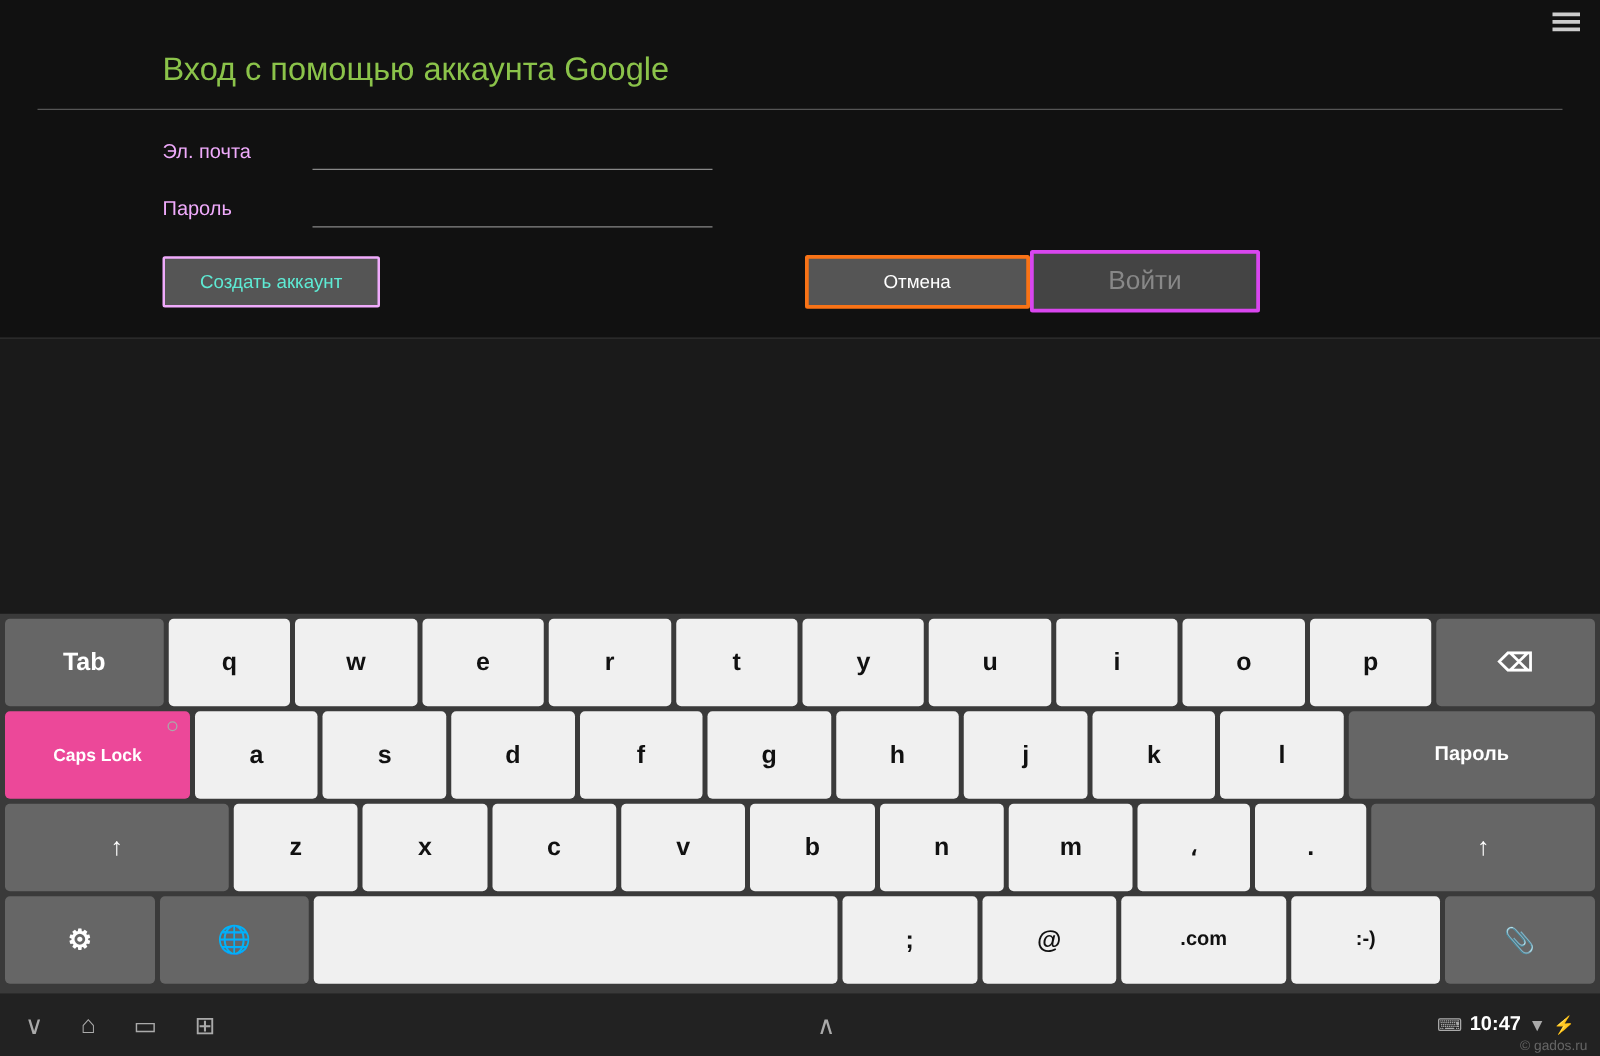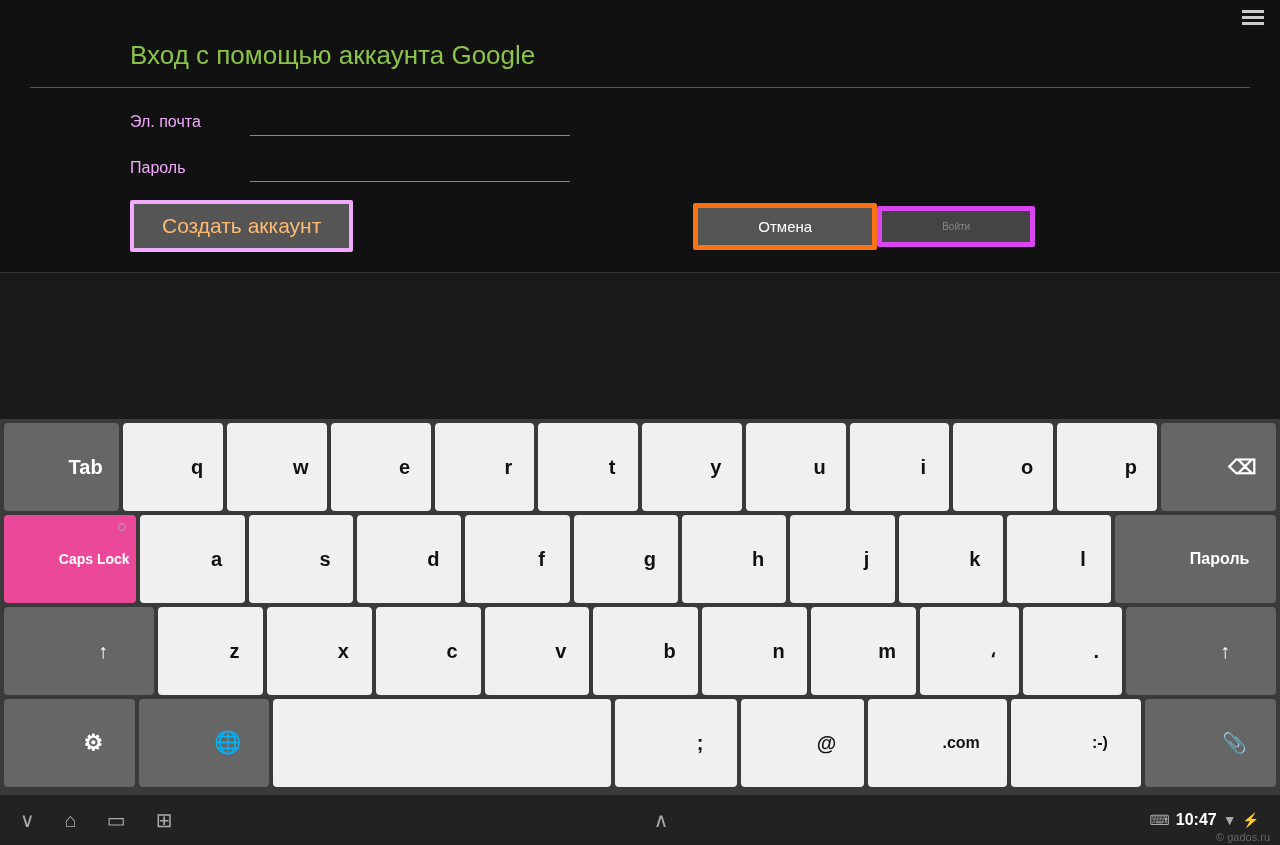--- a/index.html
+++ b/index.html
@@ -94,45 +94,45 @@
     }
 
     .buttons-row {
       display: flex;
       gap: 0;
       align-items: center;
     }
 
     .btn-create {
       background: #555;
-      color: #fdba74;
-      border: 4px solid #f0abfc;
+      color: #5eead4;
+      border: 2px solid #f0abfc;
       padding: 10px 28px;
-      font-size: 21px;
+      font-size: 15px;
       cursor: pointer;
       border-radius: 2px;
     }
 
     .btn-cancel {
       background: #555;
       color: #fff;
-      border: 5px solid #f97316;
+      border: 3px solid #f97316;
       padding: 10px 60px;
       font-size: 15px;
       cursor: pointer;
       border-radius: 2px;
       margin-left: 340px;
     }
 
     .btn-login {
       background: #444;
       color: #888;
-      border: 5px solid #d946ef;
+      border: 3px solid #d946ef;
       padding: 10px 60px;
-      font-size: 10px;
+      font-size: 21px;
       cursor: pointer;
       border-radius: 2px;
     }
 
     
     .keyboard {
       background: #3a3a3a;
       padding: 4px 4px;
       position: absolute;
       bottom: 50px;
@@ -151,25 +151,24 @@
       background: #f0f0f0;
       color: #111;
       border: none;
       border-radius: 4px;
       font-size: 20px;
       font-weight: bold;
       cursor: pointer;
       display: flex;
       align-items: center;
       justify-content: center;
-      height: 88px;
+      height: 70px;
       min-width: 88px;
       flex: 1;
       position: relative;
-      padding-left: 48px;
     }
 
     .key-tab { flex: 1.3; background: #666; color: #fff; }
     .key-caps { flex: 1.5; background: #ec4899; color: #fff; font-size: 14px; }
     .key-enter { flex: 2; background: #666; color: #fff; font-size: 16px; }
     .key-shift-l { flex: 1.8; background: #666; color: #fff; }
     .key-shift-r { flex: 1.8; background: #666; color: #fff; }
     .key-backspace { flex: 1.3; background: #666; color: #fff; }
     .key-123 { flex: 1.5; background: #666; color: #fff; font-size: 16px; }
     .key-settings { flex: 1; background: #666; color: #fff; }

